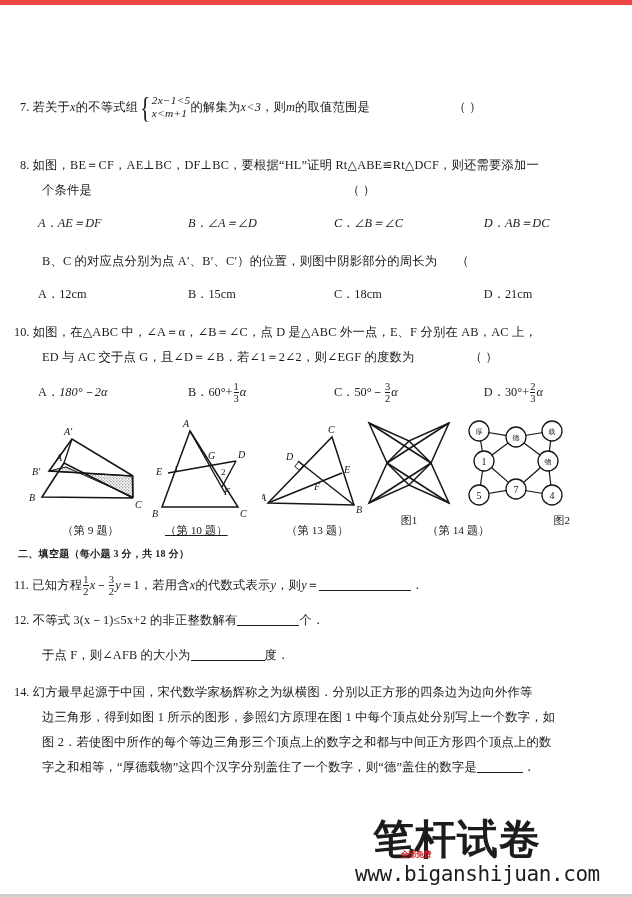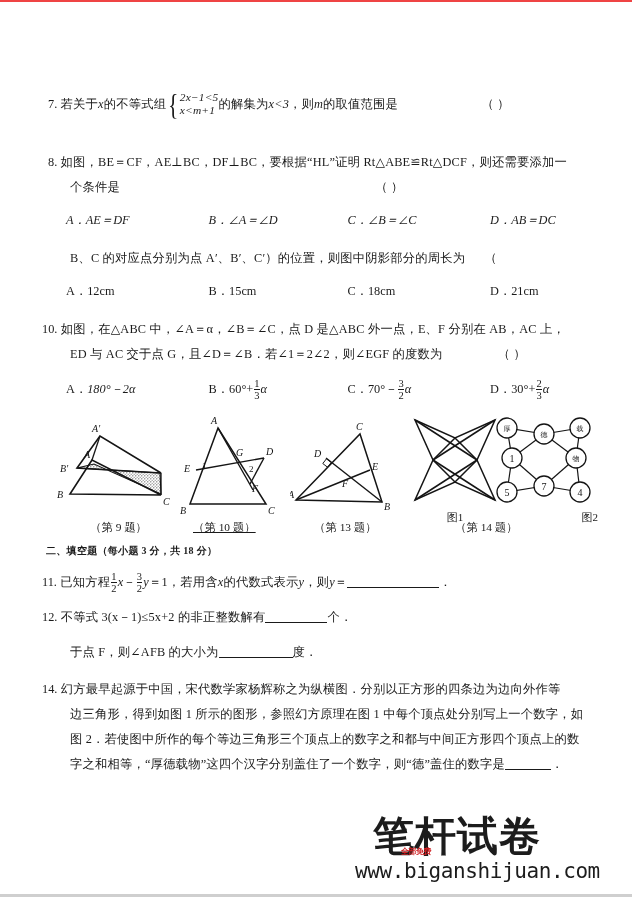--- a/index.html
+++ b/index.html
@@ -14,23 +14,22 @@
     font-family: "Liberation Serif", "DejaVu Serif", serif;
     color: #1a1a1a;
     overflow: hidden;
   }
   .page {
     position: absolute;
     left: 0; top: 0;
     width: 632px;
     height: 897px;
     background: #fff;
-    border-top: 2px solid #ef4444;
+    border-top: 5px solid #ef4444;
     box-sizing: border-box;
-    padding-left: 28px;
   }
   .top-gap { height: 90px; }
 
   
   .q {
     margin: 0 0 0 0;
     padding: 0 22px 0 20px;
     font-size: 12.3px;
     line-height: 25px;
     letter-spacing: 0.2px;
@@ -276,21 +275,21 @@
     <span class="opt opt-a">
       <span>A．</span><span class="it">180°－2α</span>
     </span>
     <span class="opt opt-b">
       <span>B．</span><span>60°+</span><span class="frac">
           <span class="num2">1</span>
           <span class="den">3</span>
         </span><span class="it">α</span>
     </span>
     <span class="opt opt-c">
-      <span>C．</span><span>70°－</span><span class="frac">
+      <span>C．</span><span>50°－</span><span class="frac">
           <span class="num2">3</span>
           <span class="den">2</span>
         </span><span class="it">α</span>
     </span>
     <span class="opt opt-d">
       <span>D．</span><span>30°+</span><span class="frac">
           <span class="num2">2</span>
           <span class="den">3</span>
         </span><span class="it">α</span>
     </span>
@@ -360,21 +359,21 @@
         <rect x="34" y="48" width="6" height="6" fill="none" stroke="#151515" stroke-width="0.9" transform="rotate(38 37 51)"></rect>
         <text x="66" y="18" font-size="10">C</text>
         <text x="24" y="45" font-size="10">D</text>
         <text x="82" y="58" font-size="10">E</text>
         <text x="52" y="75" font-size="10">F</text>
         <text x="-2" y="86" font-size="10">A</text>
         <text x="94" y="98" font-size="10">B</text>
       </svg>
     </div>
 
-    <div class="fig" style="left:379px;">
+    <div class="fig" style="left:361px;">
       <svg width="96" height="96" viewBox="0 0 96 96">
 
         <polygon points="8,8 48,26 88,8 70,48 88,88 48,70 8,88 26,48" fill="none" stroke="#151515" stroke-width="1.5"></polygon>
 
         <polygon points="48,26 70,48 48,70 26,48" fill="none" stroke="#151515" stroke-width="1.5"></polygon>
         <line x1="8" y1="8" x2="70" y2="48" stroke="#151515" stroke-width="1.5"></line>
         <line x1="88" y1="8" x2="26" y2="48" stroke="#151515" stroke-width="1.5"></line>
         <line x1="8" y1="88" x2="70" y2="48" stroke="#151515" stroke-width="1.5"></line>
         <line x1="88" y1="88" x2="26" y2="48" stroke="#151515" stroke-width="1.5"></line>
       </svg>

